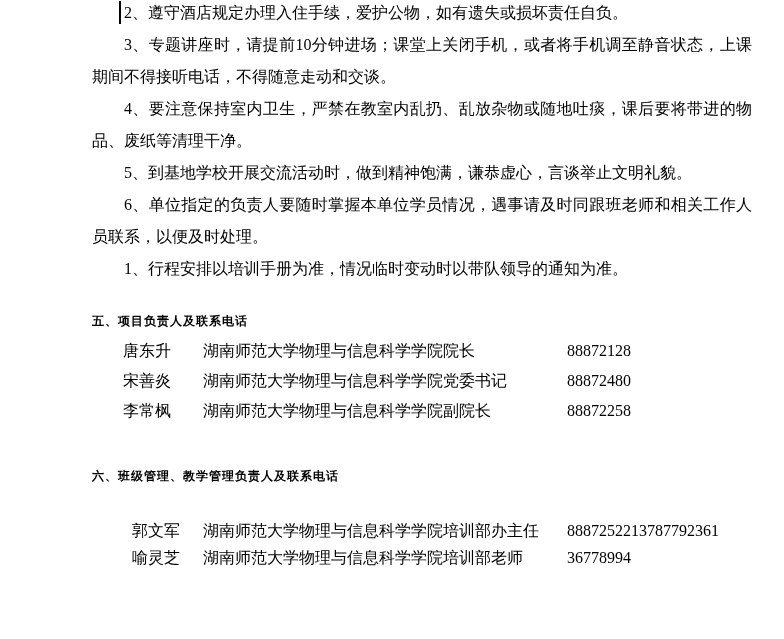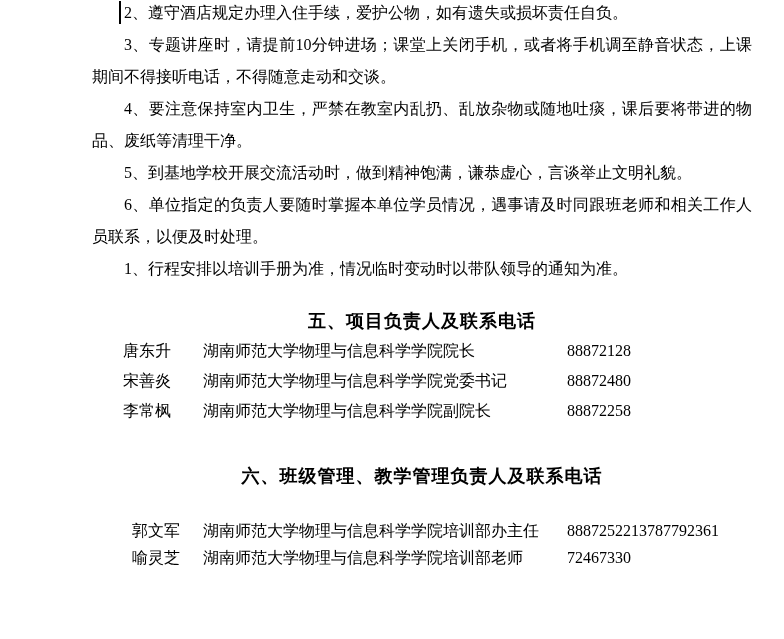--- a/index.html
+++ b/index.html
@@ -9,22 +9,22 @@
     font-family:"Liberation Serif","DejaVu Serif",serif;
     font-size:16px;
     overflow:hidden;
     position:relative;
   }
   .page{position:absolute;inset:0;padding:0 32px 12px 92px;box-sizing:border-box;}
   .caret{position:absolute;left:119px;top:1px;width:2px;height:23px;background:#000000;}
   .rules{margin-top:-3px;}
   .rule{margin:0;line-height:32px;text-indent:2em;text-align:justify;}
   .sec-heading{
-    font-size:18px;font-weight:bold;line-height:32px;
-    margin:20px 0 0 0;letter-spacing:1px;text-align:center;
+    font-size:12px;font-weight:bold;line-height:32px;
+    margin:20px 0 0 0;letter-spacing:1px;
   }
   .sec-heading.h6{margin-top:34px;}
   .contact-table{margin:0;}
   .contact-table.s5{margin-top:-1px;}
   .contact-table.s6{margin-top:25px;font-family:Liberation Serif, serif;}
   .crow{display:flex;align-items:flex-start;}
   .s5 .crow{line-height:30px;}
   .s6 .crow{line-height:27px;}
   .cname{flex:0 0 auto;white-space:nowrap;}
   .s5 .cname{margin-left:31px;width:80px;}
@@ -77,18 +77,18 @@
       <span class="ctitle">湖南师范大学物理与信息科学学院培训部办主任</span>
       <span class="cphones">
         <span class="cphone">88872522</span>
         <span class="cphone">13787792361</span>
       </span>
     </div>
     <div class="crow">
       <span class="cname">喻灵芝</span>
       <span class="ctitle">湖南师范大学物理与信息科学学院培训部老师</span>
       <span class="cphones">
-        <span class="cphone">72467330</span>
+        <span class="cphone">36778994</span>
       </span>
     </div>
   </div>
 
 </div>
 
 </body></html>

